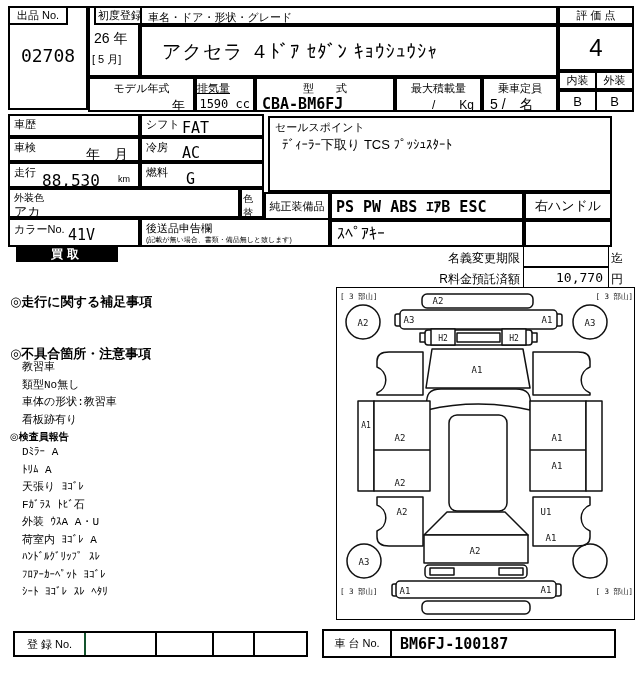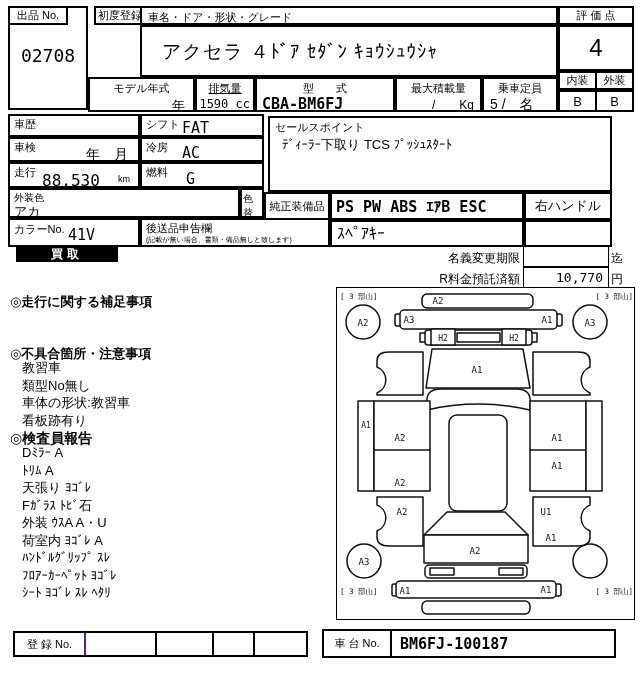--- a/index.html
+++ b/index.html
@@ -5,47 +5,51 @@
   html,body{margin:0;padding:0;background:#fff;}
   #sheet{position:relative;width:640px;height:680px;background:#fff;
          font-family:"Liberation Sans","DejaVu Sans",sans-serif;color:#000;overflow:hidden;}
   .box{position:absolute;border:2px solid #000;background:#fff;box-sizing:border-box;}
   .thin{border-width:1.5px;}
   .lbl{font-size:11px;line-height:1.1;white-space:nowrap;}
   .lbl-c{display:flex;align-items:center;justify-content:center;}
   .val{font-family:"DejaVu Sans Mono","Liberation Mono",monospace;}
   .abs{position:absolute;box-sizing:border-box;}
   .note-line{white-space:nowrap;}
-  #notes-defects,#notes-inspector{position:absolute;font-size:13px;line-height:17.5px;}
+  #notes-defects,#notes-inspector{position:absolute;font-size:11px;line-height:17.5px;font-family:Liberation Mono, monospace;}
   .right{text-align:right;}
   .badge{background:#000;color:#fff;display:flex;align-items:center;justify-content:center;}
 </style>
 </head>
 <body>
 
 <div id="sheet">
 
   <div class="box" style="left:8px;top:6px;width:80px;height:104px;">
     <div class="abs lbl val" style="left:0;right:0;top:38px;text-align:center;font-size:18px;">02708</div>
   </div>
   <div class="box lbl lbl-c" style="left:8px;top:6px;width:60px;height:19px;">出品 No.</div>
 
+  <div class="box" style="left:88px;top:6px;width:52px;height:71px;">
+    <div class="abs" style="left:4px;top:22px;font-size:14px;">26 年</div>
+    <div class="abs" style="left:2px;top:44px;font-size:11px;">[ 5 月]</div>
+  </div>
   <div class="box lbl lbl-c" style="left:88px;top:6px;width:52px;height:19px;margin-left:6px;">初度登録</div>
 
   <div class="box lbl" style="left:140px;top:6px;width:418px;height:19px;padding:3px 0 0 6px;">車名・ドア・形状・グレード</div>
   <div class="box" style="left:140px;top:25px;width:418px;height:52px;">
     <div class="abs" style="left:20px;top:12px;font-size:19px;font-weight:400;letter-spacing:1px;white-space:nowrap;">アクセラ ４ﾄﾞｱ ｾﾀﾞﾝ ｷｮｳｼｭｳｼｬ</div>
   </div>
 
   <div class="box" style="left:88px;top:77px;width:107px;height:35px;">
     <div class="abs lbl" style="left:0;right:0;top:3px;text-align:center;">モデル年式</div>
     <div class="abs" style="right:8px;top:18px;font-size:13px;">年</div>
   </div>
   <div class="box" style="left:195px;top:77px;width:60px;height:35px;">
-    <div class="abs lbl" style="left:0;right:0;top:3px;text-align:center;text-decoration:underline;">排気量</div>
+    <div class="abs lbl" style="left:0;right:0;top:3px;text-decoration:underline;">排気量</div>
     <div class="abs val" style="right:3px;top:18px;font-size:12px;">1590 cc</div>
   </div>
   <div class="box" style="left:255px;top:77px;width:140px;height:35px;">
     <div class="abs lbl" style="left:0;right:0;top:3px;text-align:center;">型　　式</div>
     <div class="abs val" style="left:5px;top:16px;font-size:15px;font-weight:600;">CBA-BM6FJ</div>
   </div>
   <div class="box" style="left:395px;top:77px;width:87px;height:35px;">
     <div class="abs lbl" style="left:0;right:0;top:3px;text-align:center;">最大積載量</div>
     <div class="abs" style="right:6px;top:18px;font-size:12px;">/　　Kg</div>
   </div>
@@ -128,21 +132,21 @@
   <div class="abs" style="left:611px;top:271px;font-size:12px;">円</div>
 
   <div class="abs" style="left:10px;top:293px;font-size:13px;font-weight:600;">◎走行に関する補足事項</div>
   <div class="abs" style="left:10px;top:345px;font-size:13px;font-weight:600;">◎不具合箇所・注意事項</div>
   <div id="notes-defects" style="left:22px;top:359px;">
       <div class="note-line">教習車</div>
       <div class="note-line">類型No無し</div>
       <div class="note-line">車体の形状:教習車</div>
       <div class="note-line">看板跡有り</div>
     </div>
-  <div class="abs" style="left:10px;top:430px;font-size:14px;font-weight:600;">◎検査員報告</div>
+  <div class="abs" style="left:10px;top:430px;font-size:10px;font-weight:600;">◎検査員報告</div>
   <div id="notes-inspector" style="left:22px;top:444px;">
       <div class="note-line">Dﾐﾗｰ A</div>
       <div class="note-line">ﾄﾘﾑ A</div>
       <div class="note-line">天張り ﾖｺﾞﾚ</div>
       <div class="note-line">Fｶﾞﾗｽ ﾄﾋﾞ石</div>
       <div class="note-line">外装 ｳｽA A・U</div>
       <div class="note-line">荷室内 ﾖｺﾞﾚ A</div>
       <div class="note-line">ﾊﾝﾄﾞﾙｸﾞﾘｯﾌﾟ ｽﾚ</div>
       <div class="note-line">ﾌﾛｱｰｶｰﾍﾟｯﾄ ﾖｺﾞﾚ</div>
       <div class="note-line">ｼｰﾄ ﾖｺﾞﾚ ｽﾚ ﾍﾀﾘ</div>
@@ -221,21 +225,21 @@
           <text x="209" y="305" text-anchor="middle" font-size="9">A1</text>
           <text x="3" y="11" text-anchor="start" font-size="7.5">[ 3 部山]</text>
           <text x="296" y="11" text-anchor="end" font-size="7.5">[ 3 部山]</text>
           <text x="3" y="306" text-anchor="start" font-size="7.5">[ 3 部山]</text>
           <text x="296" y="306" text-anchor="end" font-size="7.5">[ 3 部山]</text>
         </g>
     </svg>
   </div>
 
   <div class="box" style="left:13px;top:631px;width:295px;height:26px;display:flex;">
-    <div class="lbl lbl-c" style="width:71px;border-right:2px solid #701a75;box-sizing:border-box;">登 録 No.</div>
+    <div class="lbl lbl-c" style="width:71px;border-right:2px solid #14532d;box-sizing:border-box;">登 録 No.</div>
     <div style="width:71px;border-right:2px solid #000;box-sizing:border-box;"></div>
     <div style="width:57px;border-right:2px solid #000;box-sizing:border-box;"></div>
     <div style="width:41px;border-right:2px solid #000;box-sizing:border-box;"></div>
     <div style="flex:1;"></div>
   </div>
   <div class="box" style="left:322px;top:629px;width:294px;height:29px;display:flex;">
     <div class="lbl lbl-c" style="width:68px;border-right:2px solid #000;box-sizing:border-box;">車 台 No.</div>
     <div class="val" style="flex:1;display:flex;align-items:center;padding-left:8px;font-size:15px;font-weight:600;">BM6FJ-100187</div>
   </div>
 

